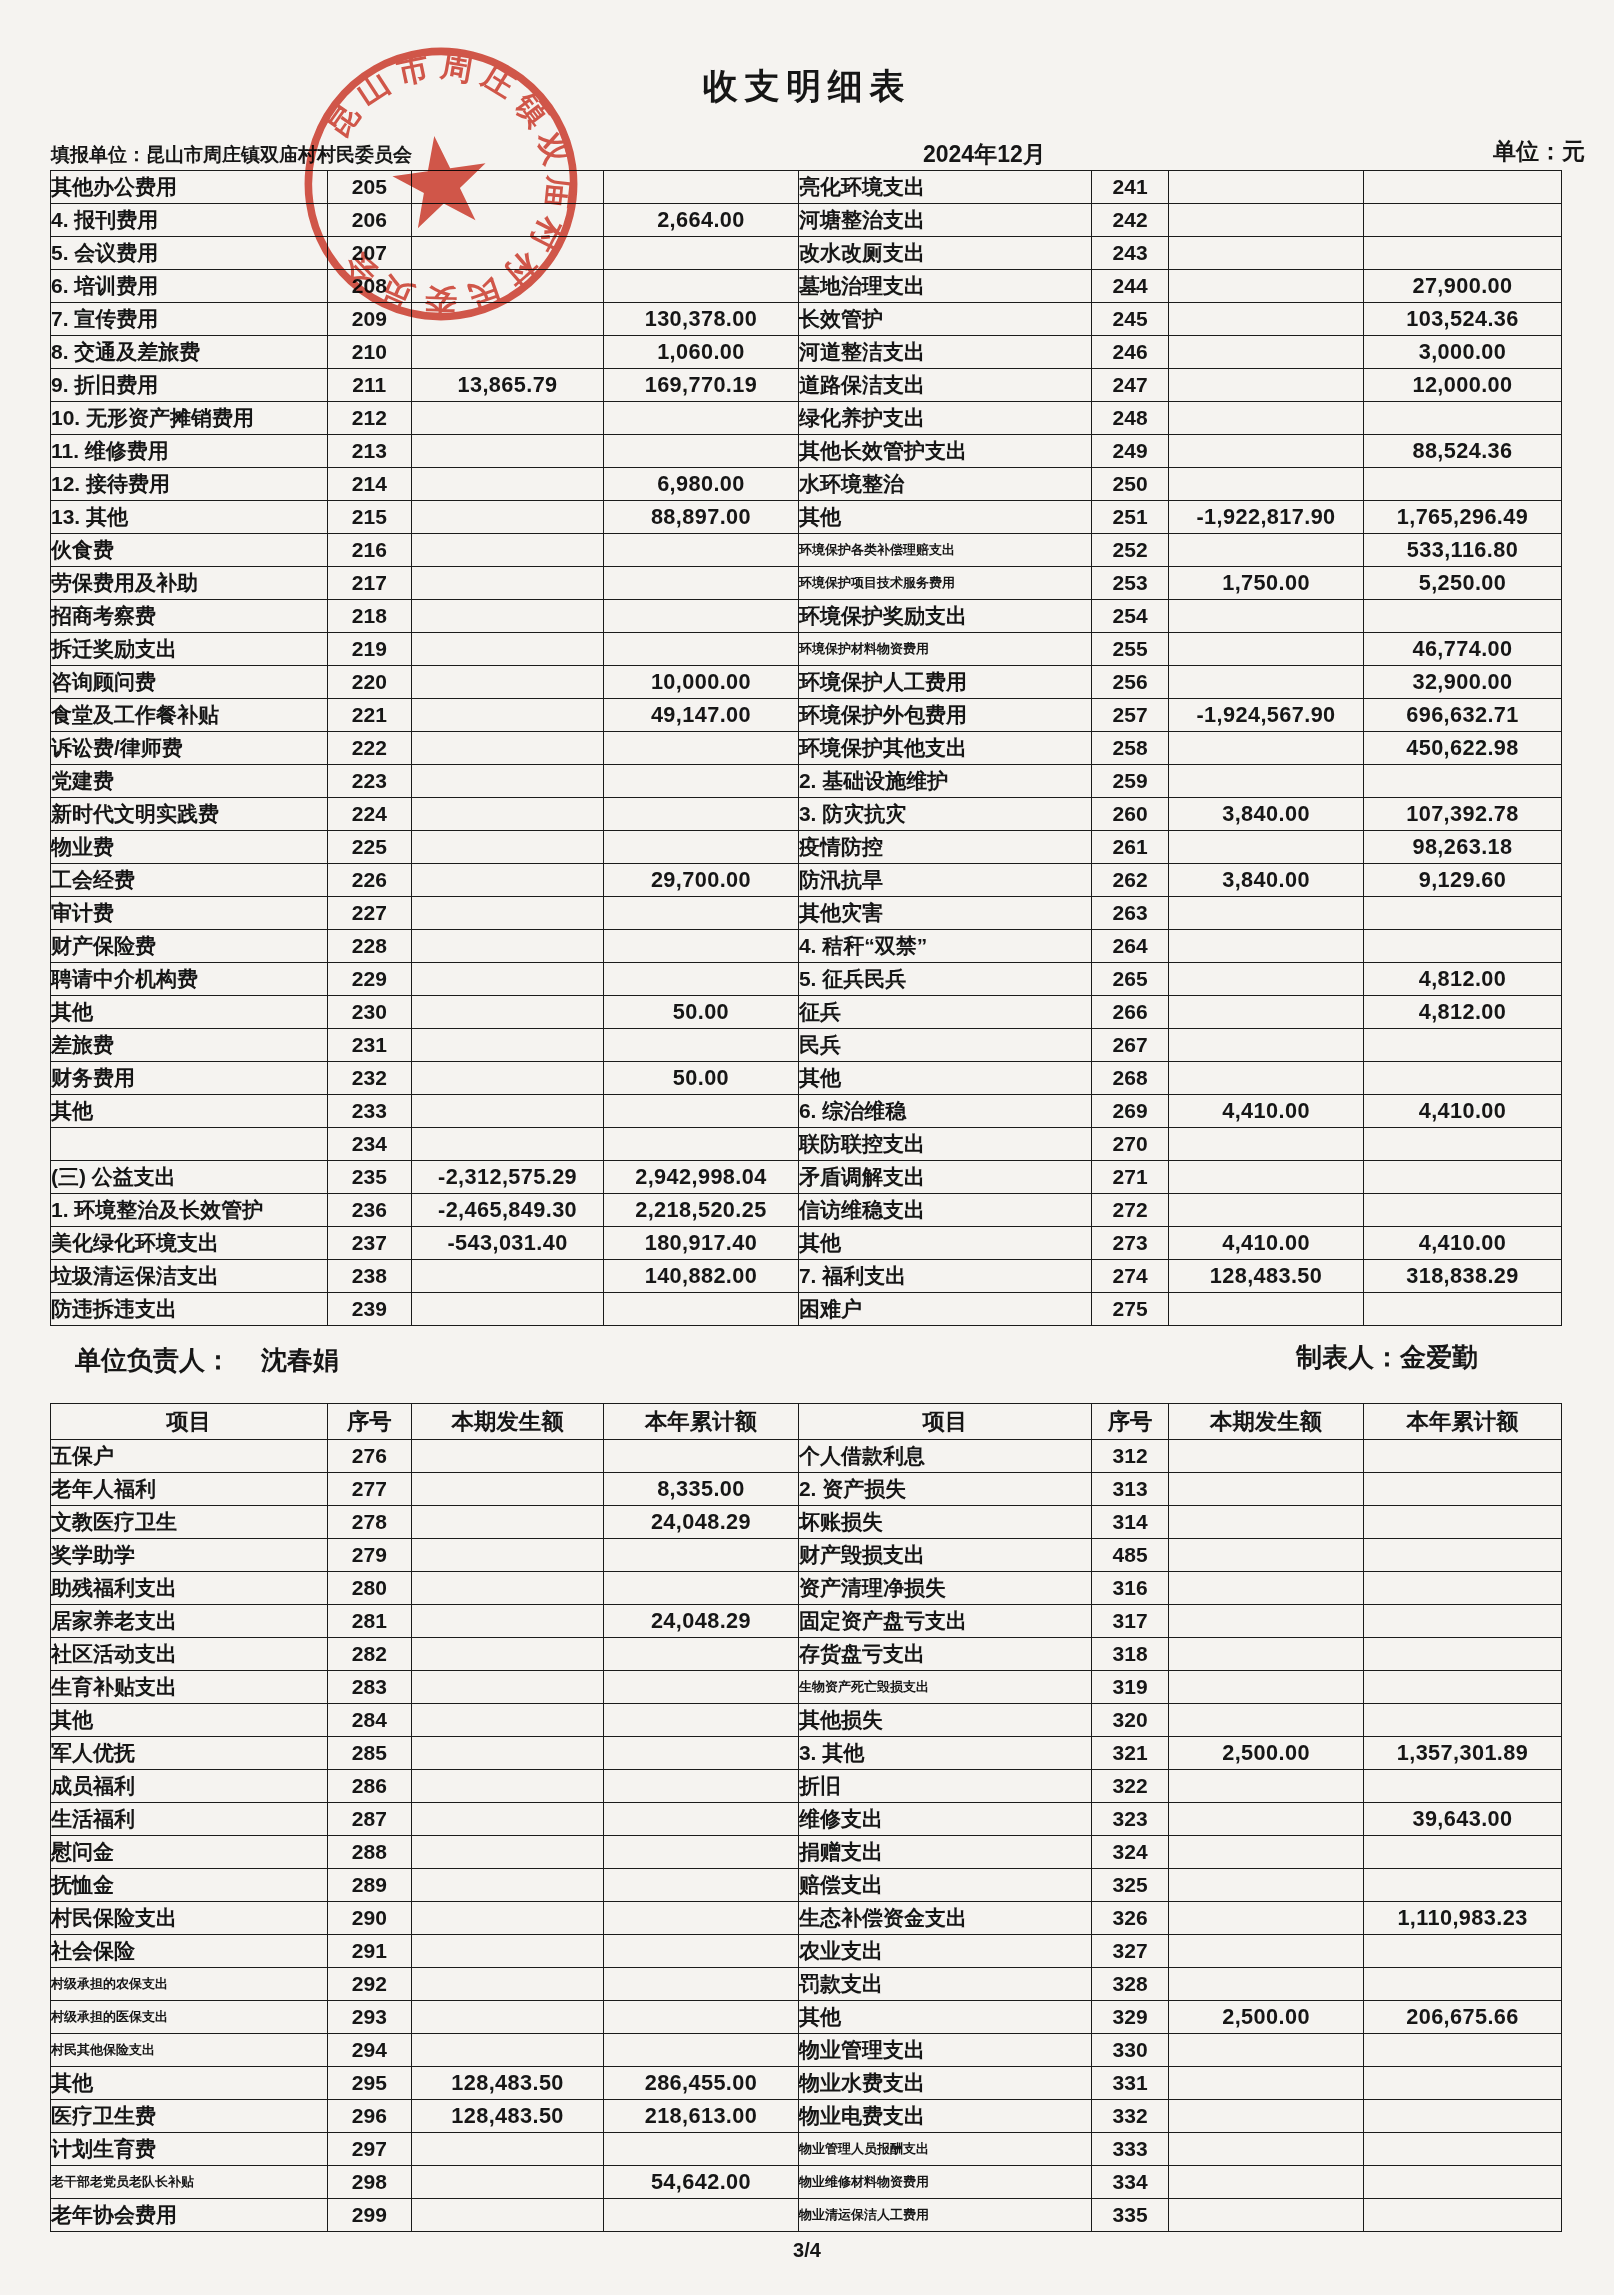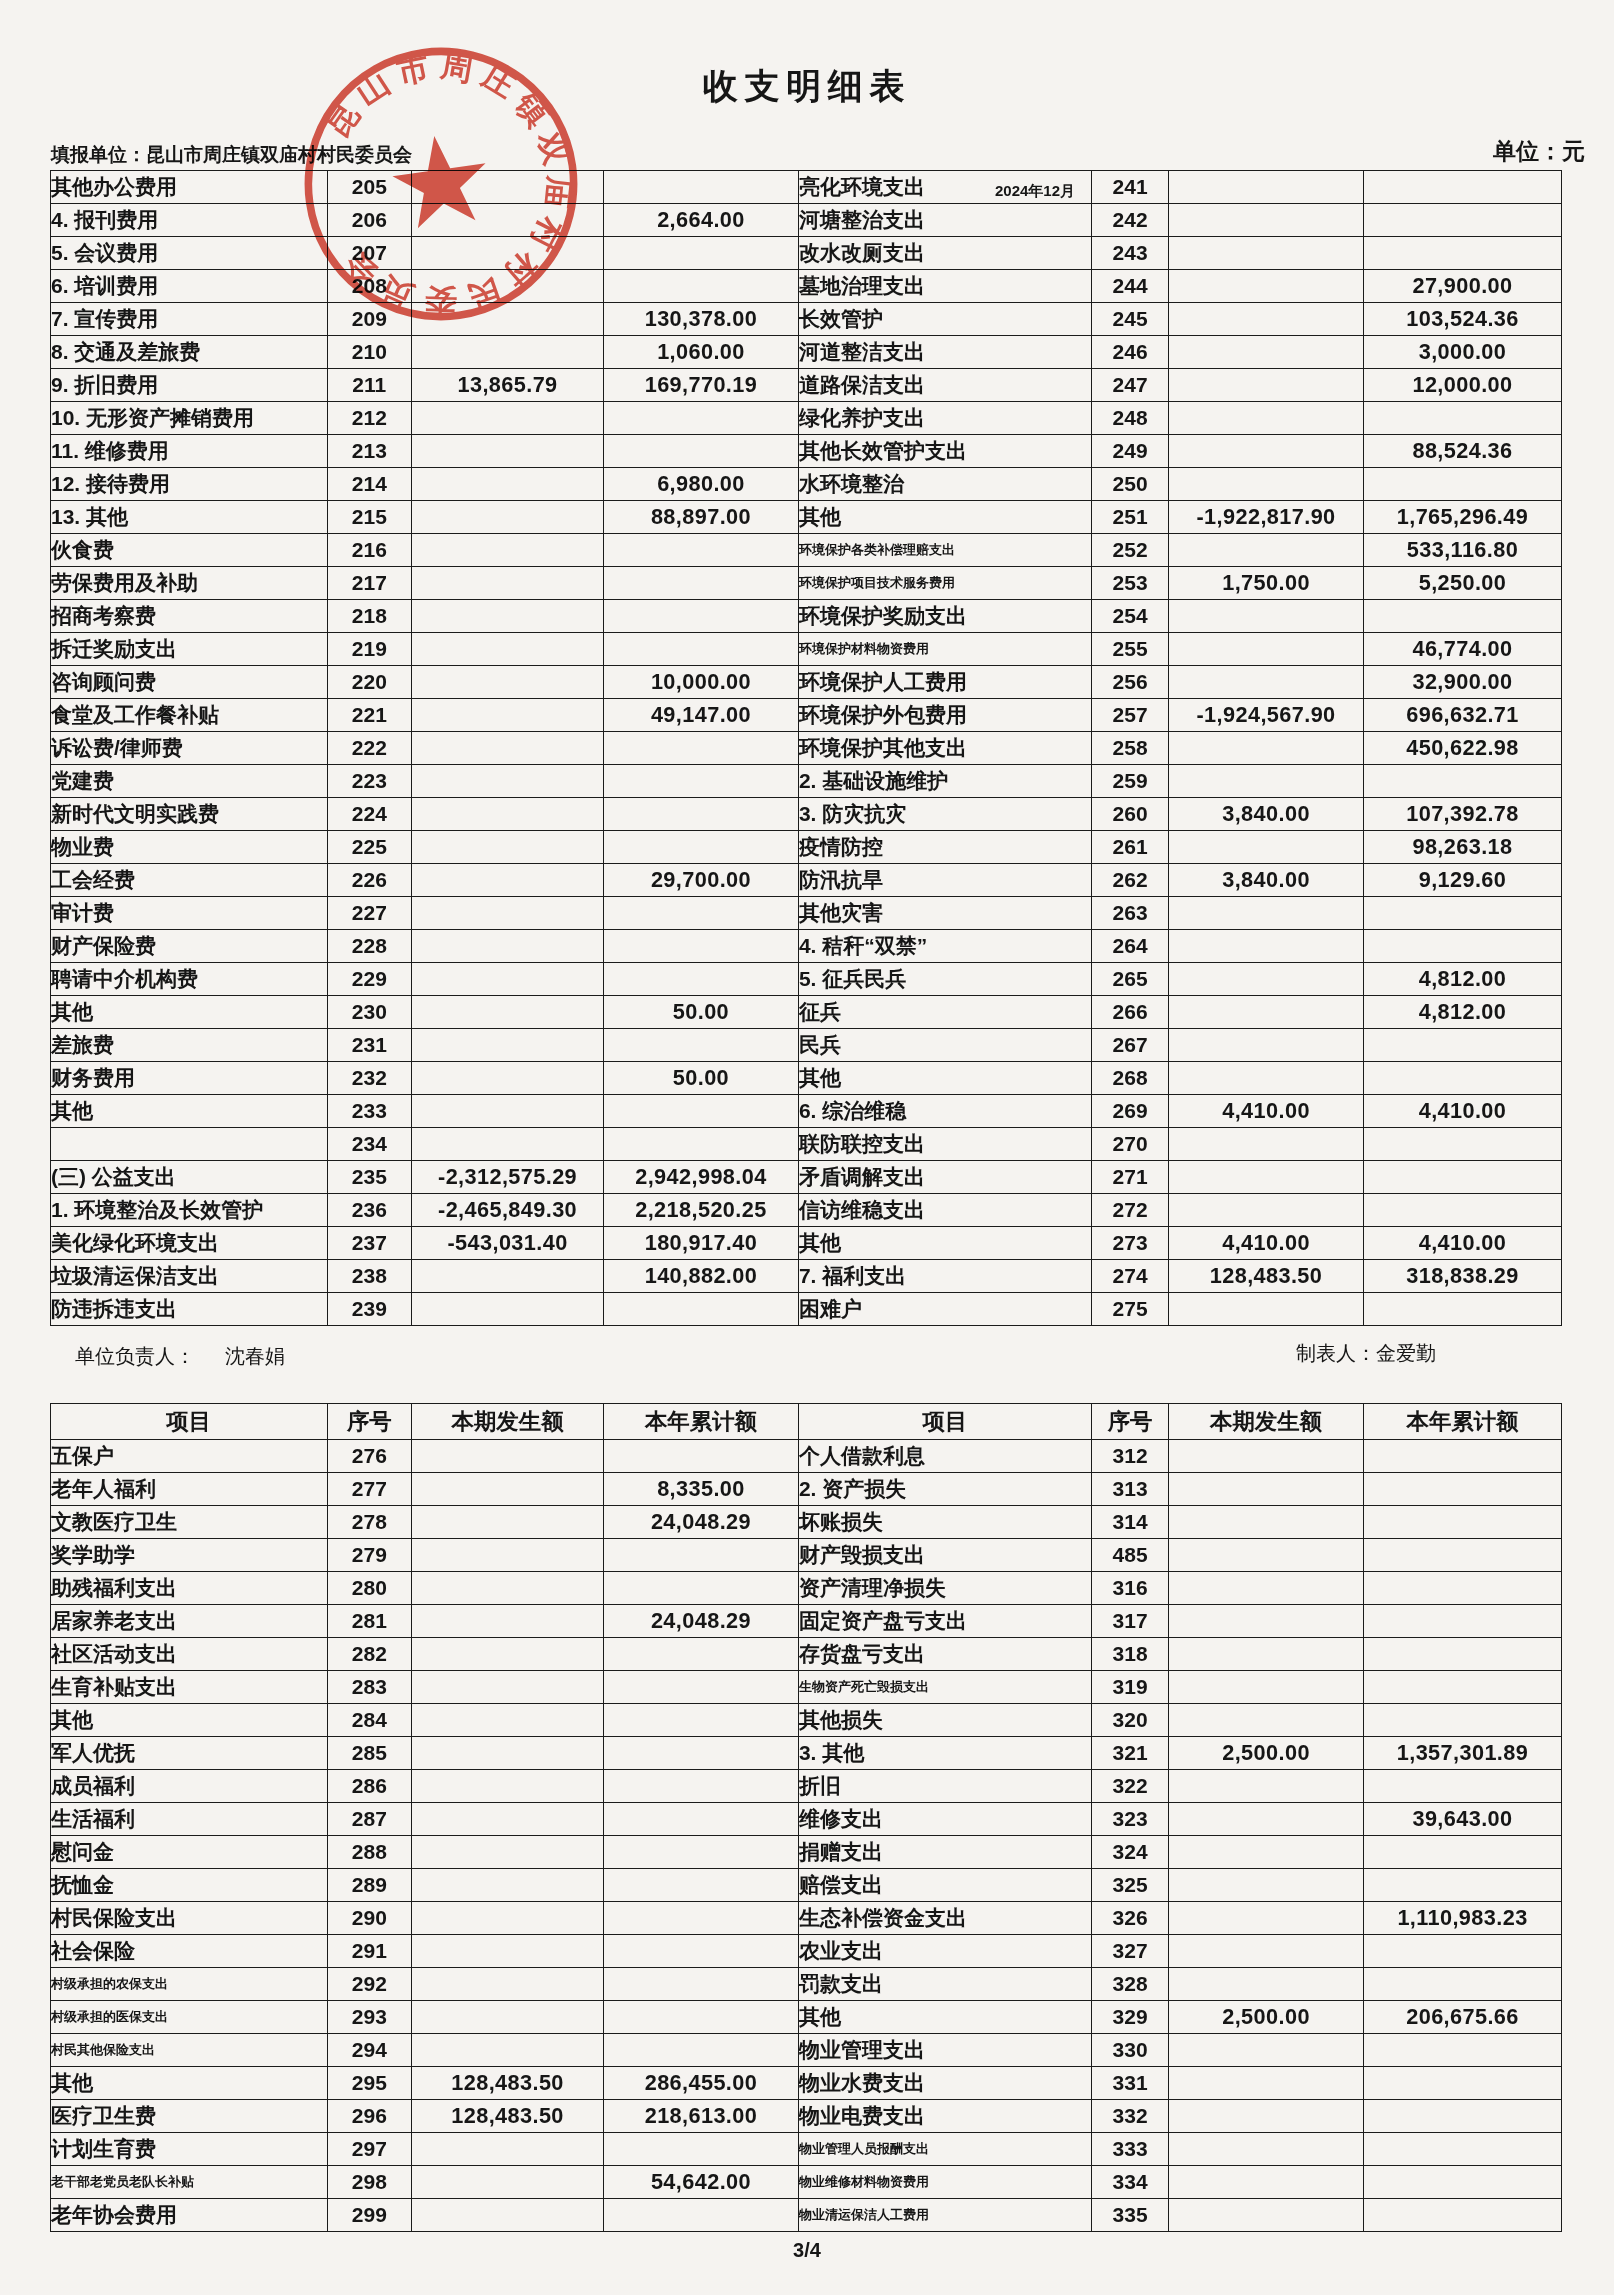--- a/index.html
+++ b/index.html
@@ -2,41 +2,41 @@
 <html style="font-size:12px"><head>
 <meta charset="utf-8">
 <style>
   html,body{margin:0;padding:0;background:#f5f3f0;}
   body{width:1614px;height:2295px;overflow:hidden;
        font-family:"Liberation Sans","DejaVu Sans",sans-serif;color:#161616;}
   .page{position:relative;width:1614px;height:2295px;background:#f5f3f0;}
   .title{position:absolute;top:63px;left:0;width:1614px;text-align:center;
          font-size:35px;font-weight:bold;letter-spacing:6.7px;}
   .meta-unit{position:absolute;top:142px;left:51px;font-size:19px;font-weight:bold;}
-  .meta-date{position:absolute;top:139px;left:995px;font-size:15px;font-weight:bold;margin-top:43px;}
+  .meta-date{position:absolute;top:139px;left:923px;font-size:23px;font-weight:bold;}
   .meta-cny{position:absolute;top:136px;left:1493px;font-size:23px;font-weight:bold;}
   table.sheet{position:absolute;left:50px;width:1512px;border-collapse:collapse;
               table-layout:fixed;background:transparent;}
   #t1{top:170px;}
   #t2{top:1403px;}
   table.sheet td,table.sheet th{border:1.9px solid #1b1b1b;padding:0;overflow:hidden;
               white-space:nowrap;}
   #t1 tr{height:33px;padding-left:24px;}
   #t2 tr{height:33px;}
   #t2 tr.hrow{height:36px;}
   td.name{font-size:21px;font-weight:bold;text-align:left;}
   td.i0{padding-left:18px;margin-top:19px;}
   td.i1{padding-left:46px;}
   td.i2{padding-left:73px;}
   td.i3{padding-left:99px;}
   td.sm{font-size:13px;}
   td.no{font-size:21px;font-weight:bold;text-align:center;}
   td.amt{font-size:21.7px;font-weight:bold;text-align:center;letter-spacing:0.4px;}
   th.hdr{font-size:22.4px;font-weight:bold;text-align:center;}
-  .signrow span{font-size:20px;font-weight:normal;margin-top:40px;}
+  .signrow span{font-size:26px;font-weight:bold;margin-top:40px;}
   .sign-left{position:absolute;top:1343px;left:75px;}
   .sign-left .nm{margin-left:30px;}
   .sign-right{position:absolute;top:1340px;left:1296px;}
   .pagenum{position:absolute;top:2239px;left:0;width:1614px;text-align:center;
            font-size:20px;font-weight:bold;}
   .seal{position:absolute;left:297px;top:40px;width:288px;height:288px;
         opacity:.84;mix-blend-mode:multiply;transform:rotate(-8deg);}
   .seal text{font-size:42px;font-weight:bold;letter-spacing:11px;
              font-family:"Liberation Sans","DejaVu Sans",sans-serif;}
 </style>

